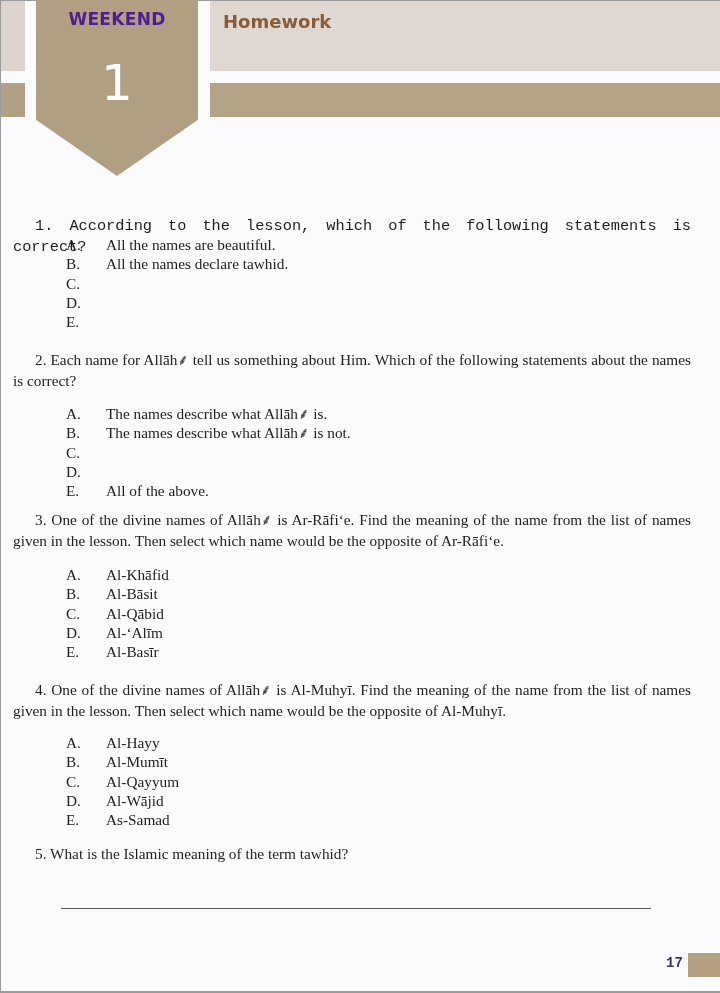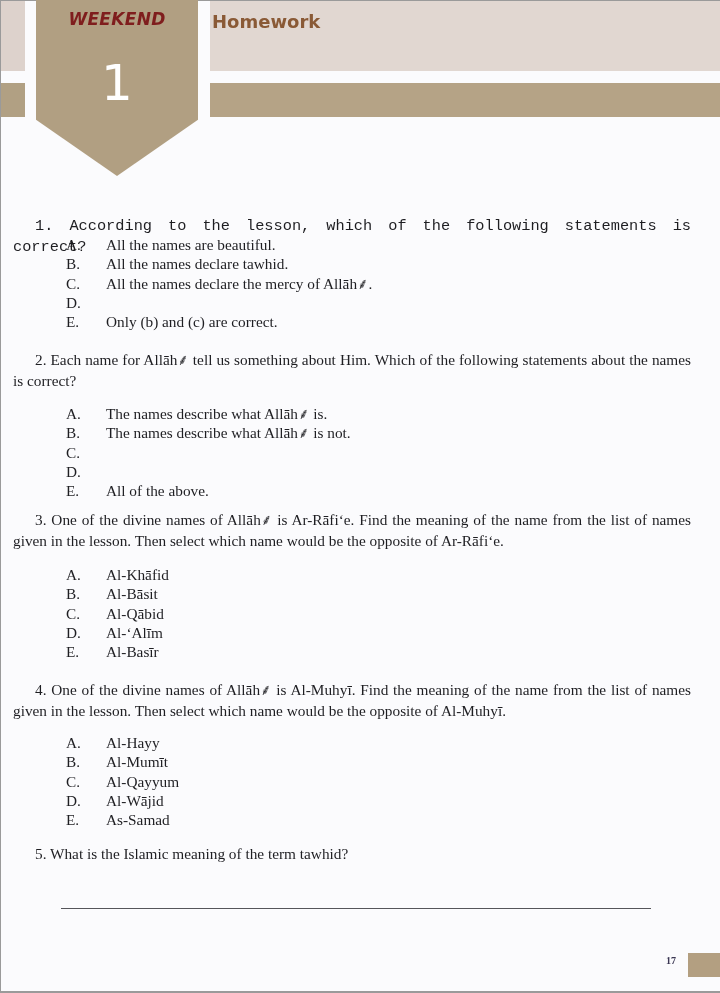--- a/index.html
+++ b/index.html
@@ -19,50 +19,50 @@
   .band-dark-right { position: absolute; left: 210px; top: 83px; width: 510px; height: 34px; background: #b5a386; }
 
   .shield {
     position: absolute; left: 36px; top: 0; width: 162px; height: 176px;
     background: #b19f82;
     clip-path: polygon(0 0, 100% 0, 100% 68%, 50% 100%, 0 68%);
   }
   .shield-label {
     position: absolute; left: 36px; top: 9px; width: 162px; text-align: center;
     font-family: "DejaVu Sans", "Liberation Sans", sans-serif;
-    font-size: 17px; font-weight: bold; color: #7f1d1d; letter-spacing: 0.3px; font-style: italic;
+    font-size: 17px; font-weight: bold; color: #4c1d95; letter-spacing: 0.3px;
   }
   .shield-number {
     position: absolute; left: 36px; top: 58px; width: 162px; text-align: center;
     font-family: "DejaVu Sans", "Liberation Sans", sans-serif;
     font-size: 50px; font-weight: normal; color: #ffffff; line-height: 1;
   }
   .header-title {
-    position: absolute; left: 212px; top: 11px;
+    position: absolute; left: 223px; top: 11px;
     font-family: "DejaVu Sans", "Liberation Sans", sans-serif;
     font-size: 18px; font-weight: bold; color: #8a5a36;
   }
 
   .content { position: absolute; left: 0; top: 0; width: 720px; }
   .q-stem {
     position: absolute; left: 13px; width: 678px;
     font-size: 15.3px; line-height: 21px; text-indent: 22px; text-align: justify;
   }
   .options { position: absolute; left: 66px; }
   .opt { display: flex; font-size: 15.3px; line-height: 19.3px; height: 19.3px; }
   .opt-letter { width: 40px; }
   .opt-text { white-space: nowrap; }
 
   .answer-line {
     position: absolute; left: 61px; top: 908px; width: 590px; height: 1px; background: #55555a;
   }
   .page-number {
     position: absolute; left: 666px; top: 955px;
-    font-family: Liberation Serif, serif;
-    font-size: 10px; font-weight: bold; color: #3a3652;
+    font-family: Liberation Mono, monospace;
+    font-size: 14px; font-weight: bold; color: #3a3652;
   }
   .page-tab { position: absolute; left: 688px; top: 953px; width: 32px; height: 24px; background: #b39f81; }
 </style>
 </head>
 <body>
 
 <div class="frame-top"></div>
 <div class="frame-left"></div>
 <div class="frame-bottom"></div>
 
@@ -83,28 +83,26 @@
     <div class="opt">
         <span class="opt-letter">A.</span>
         <span class="opt-text">All the names are beautiful.</span>
       </div>
     <div class="opt">
         <span class="opt-letter">B.</span>
         <span class="opt-text">All the names declare tawhid.</span>
       </div>
     <div class="opt">
         <span class="opt-letter">C.</span>
-        <span class="opt-text">All the names declare the mercy of Allāh⸙.</span>
       </div>
     <div class="opt">
         <span class="opt-letter">D.</span>
       </div>
     <div class="opt">
         <span class="opt-letter">E.</span>
-        <span class="opt-text">Only (b) and (c) are correct.</span>
       </div>
   </div>
 
   <div class="q-stem" style="top:349px;">2. Each name for Allāh⸙ tell us something about Him. Which of the following statements about the names is correct?</div>
   <div class="options" style="top:404px;">
     <div class="opt">
         <span class="opt-letter">A.</span>
         <span class="opt-text">The names describe what Allāh⸙ is.</span>
       </div>
     <div class="opt">

